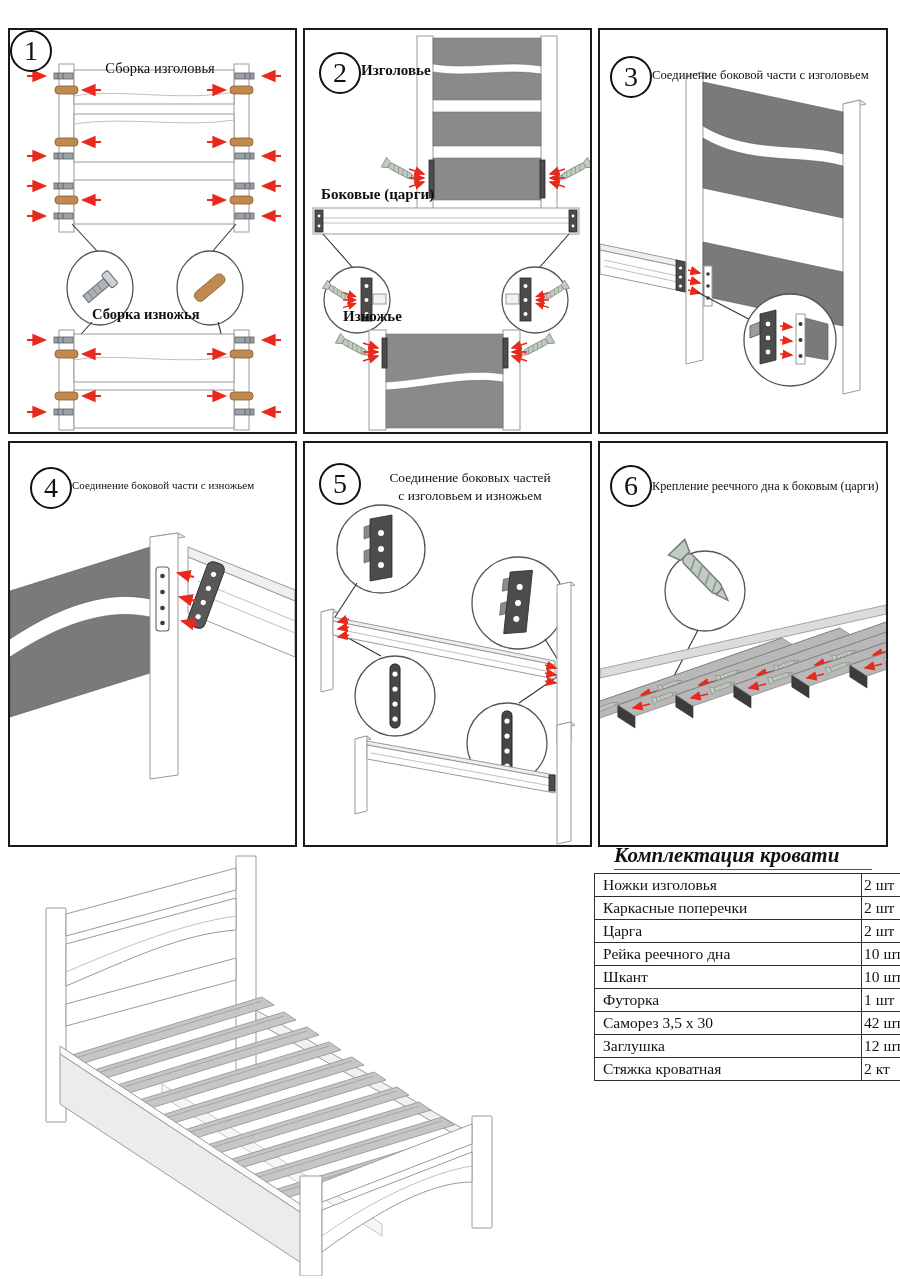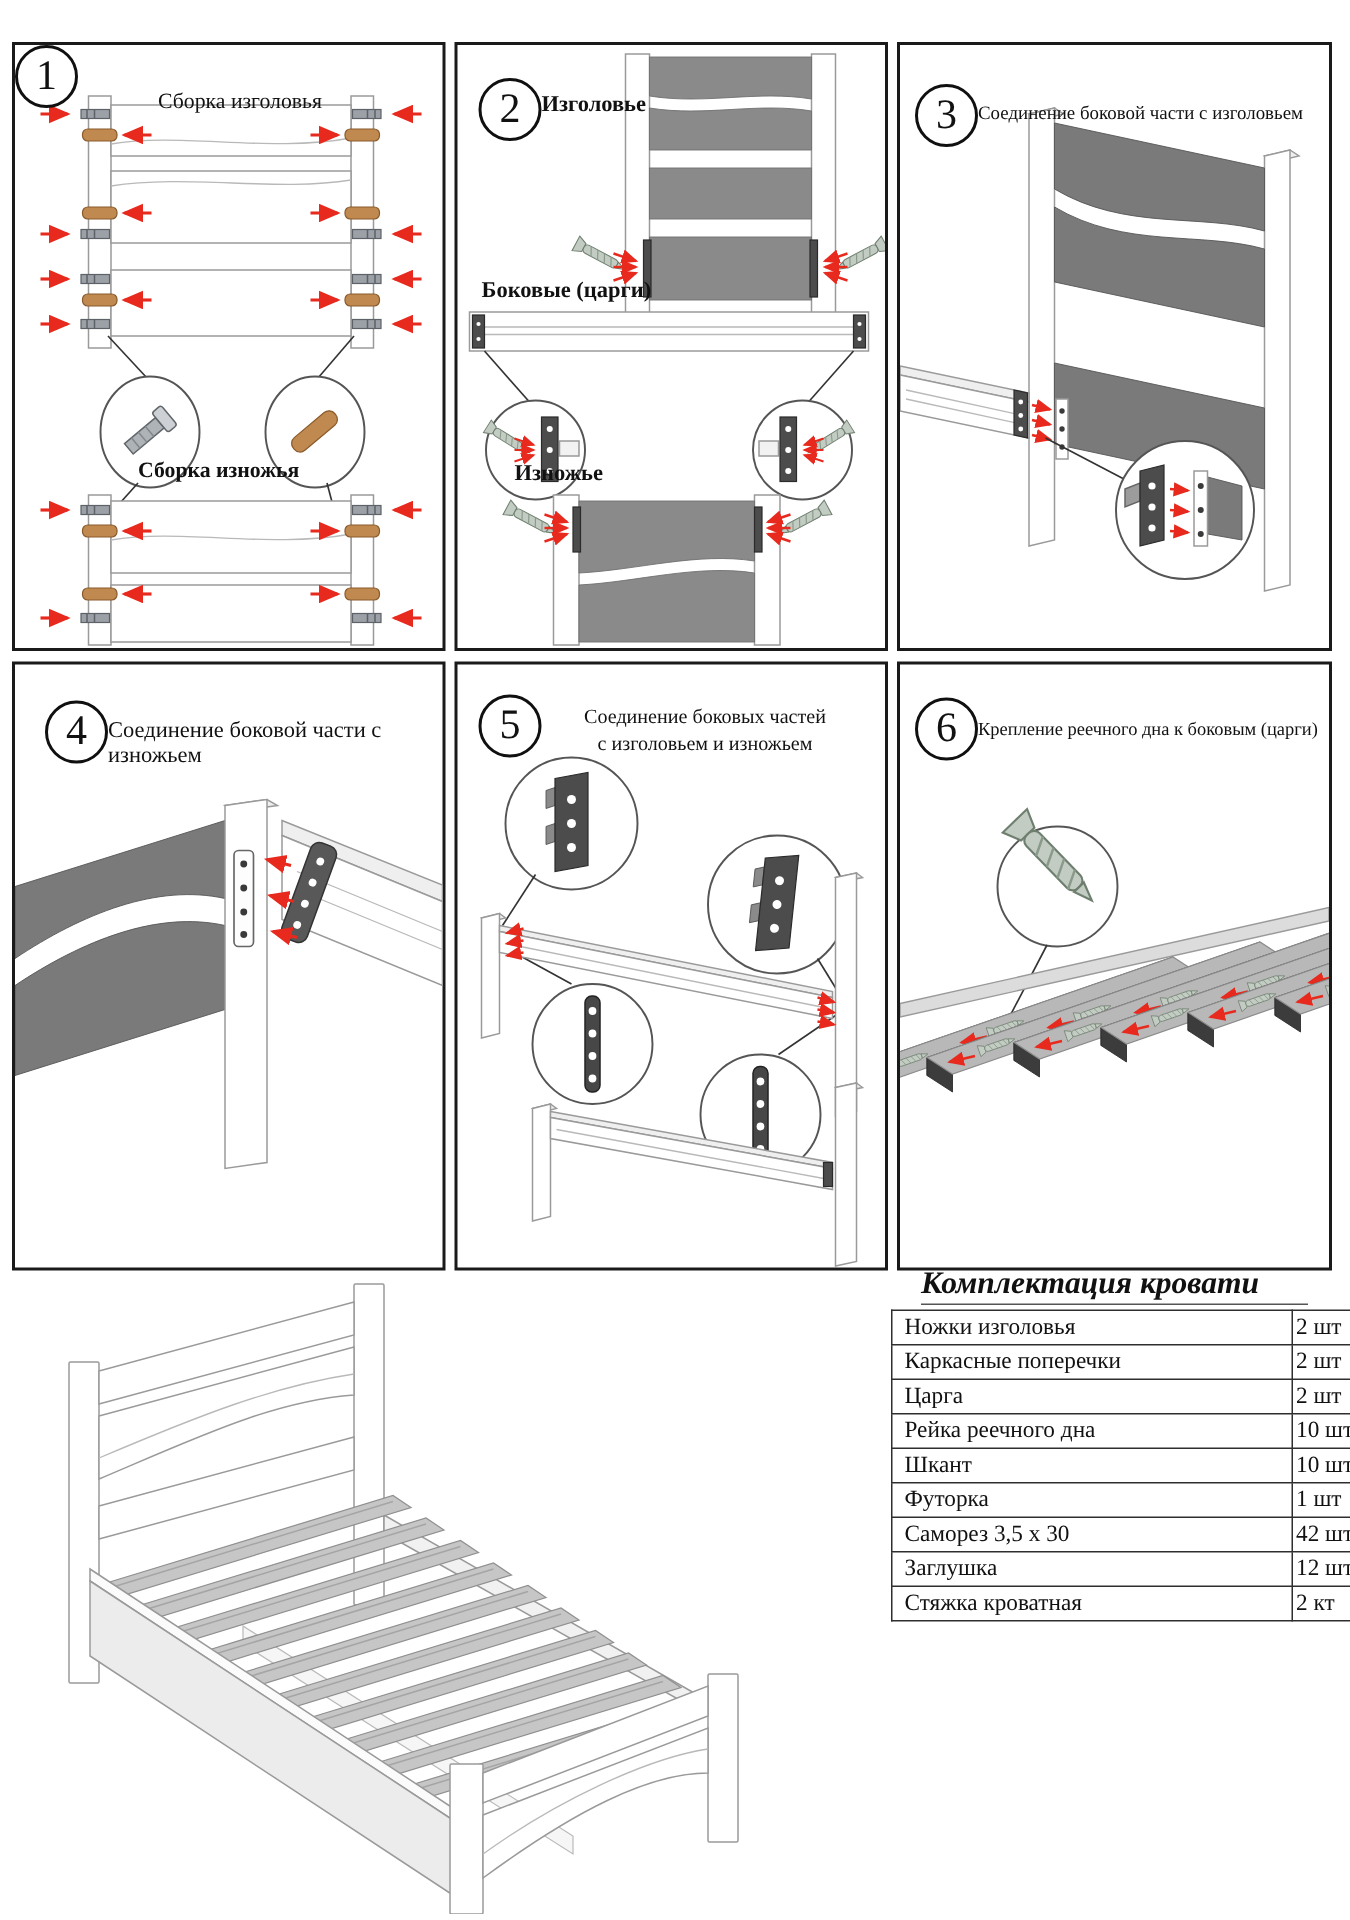--- a/index.html
+++ b/index.html
@@ -269,21 +269,21 @@
       <path class="arrs" d="M180,296 L192,297" marker-end="url(#a3)"></path>
       <path class="arrs" d="M180,310 L192,311" marker-end="url(#a3)"></path>
       <path class="arrs" d="M180,324 L192,325" marker-end="url(#a3)"></path>
     </svg>
   </section>
 
   <section class="panel" style="left:8px;top:441px;width:289px;height:406px">
     <div class="badge" style="left:20px;top:24px">
         <span>4</span>
       </div>
-    <div class="ptitle" style="left:62px;top:36px;width:220px;font-size:15px">Соединение боковой части с изножьем</div>
+    <div class="ptitle" style="left:62px;top:36px;width:220px;font-size:11px">Соединение боковой части с изножьем</div>
     <svg class="dsvg" width="285" height="402" viewBox="0 0 285 402">
       <defs>
         <marker id="a4" markerWidth="8" markerHeight="8" refX="6" refY="3" orient="auto">
           <path d="M0,0 L7,3 L0,6 Z" fill="#e8291d"></path>
           </marker>
       </defs>
       <g>
         <path class="darkb" d="M0,148 L140,104 L140,156 C95,146 45,166 0,196 Z"></path>
         <path class="darkb" d="M0,214 C45,184 95,164 140,174 L140,230 L0,274 Z"></path>
         <polygon points="140,94 168,90 175,94 147,98" class="cap"></polygon>

